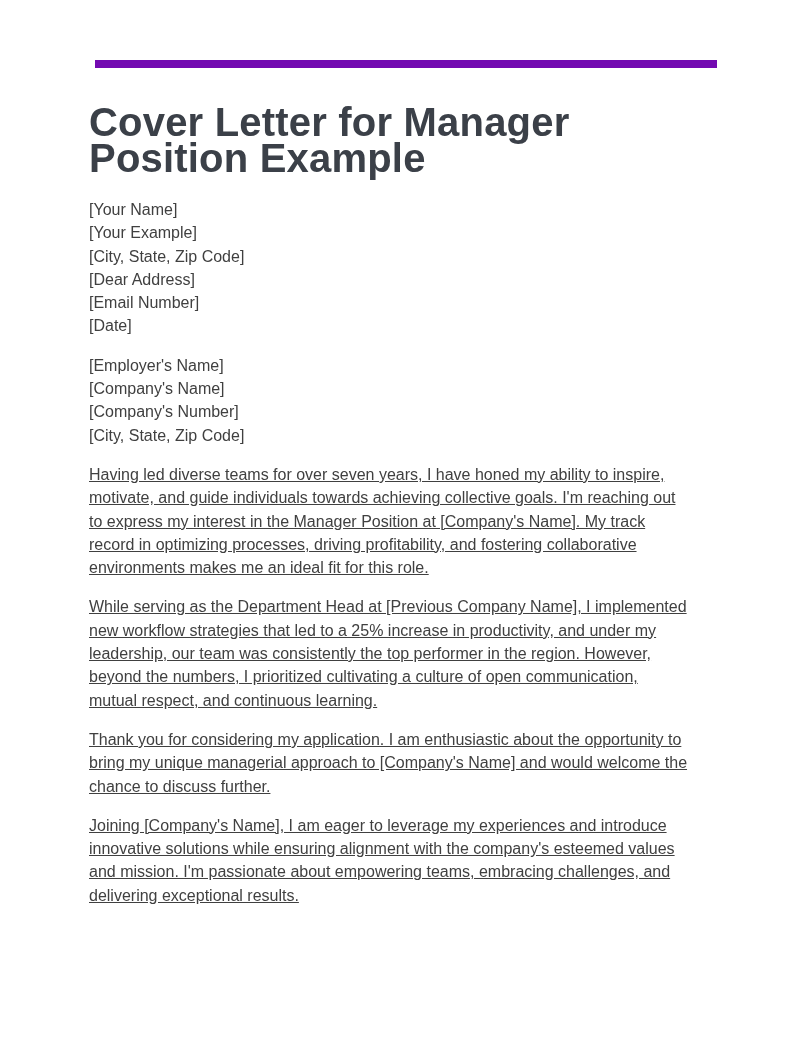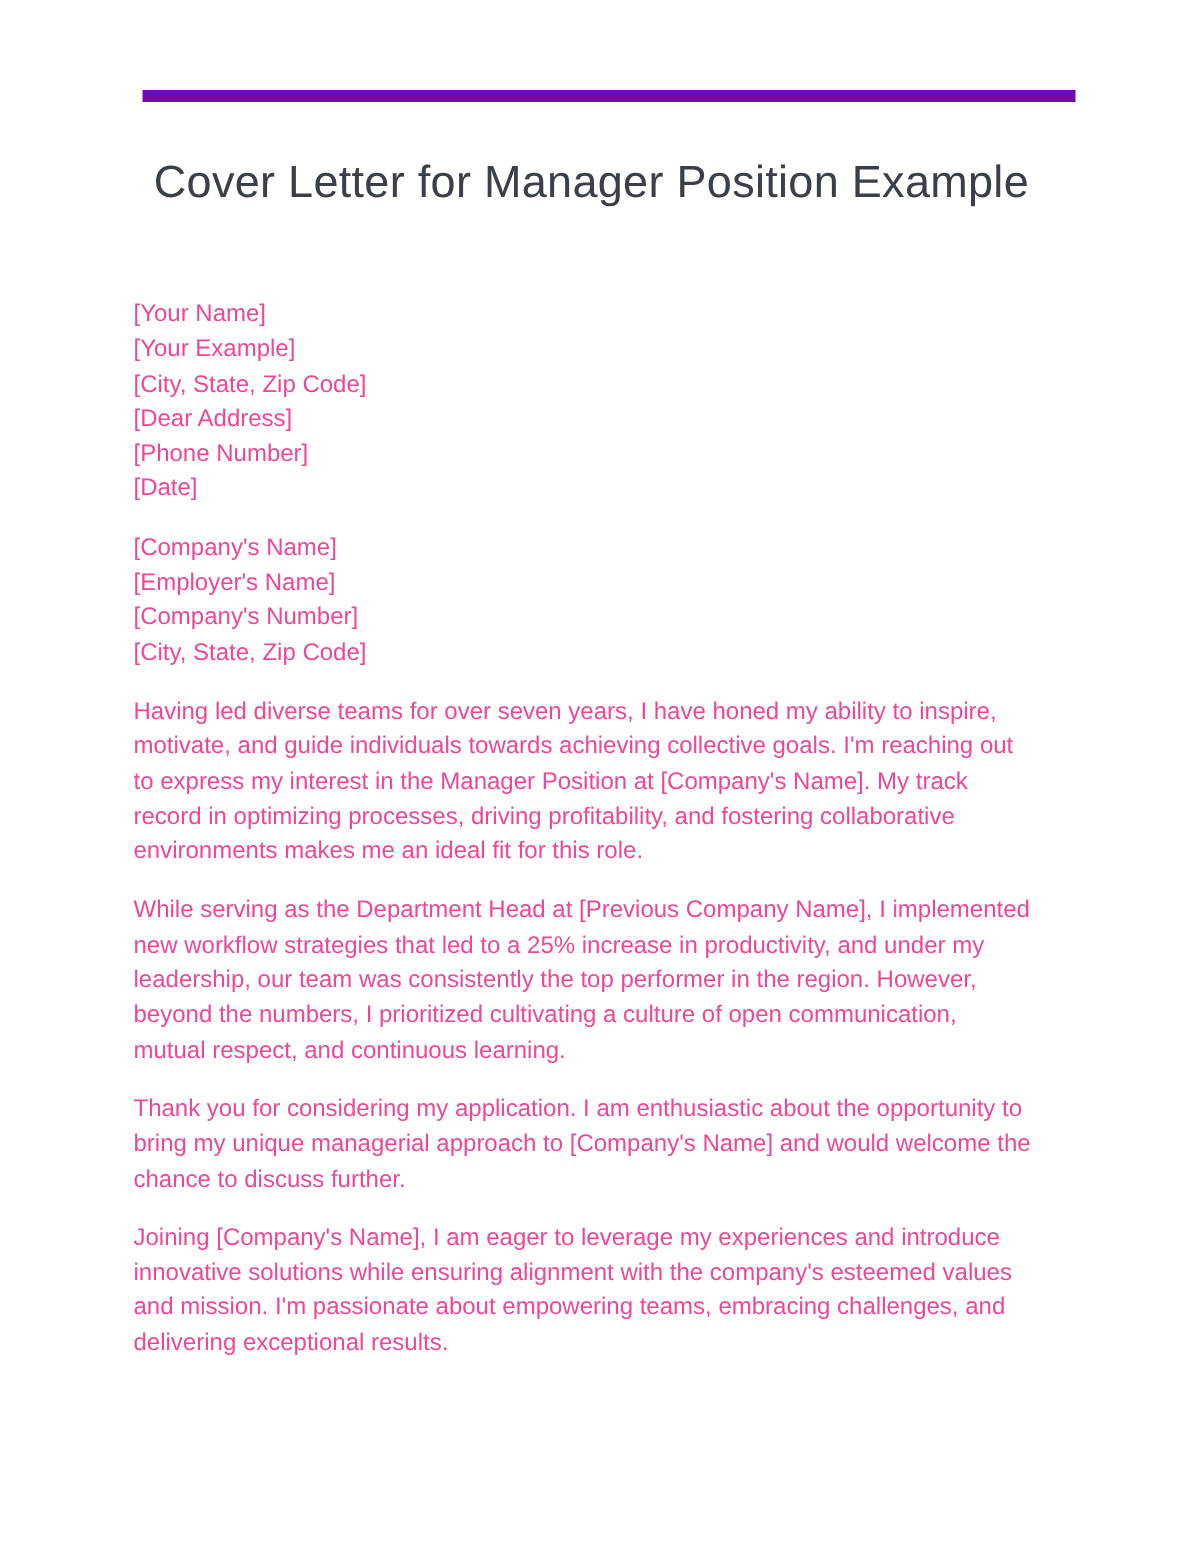--- a/index.html
+++ b/index.html
@@ -22,23 +22,23 @@
     width: 622px;
     height: 8px;
     background: #730ab1; 
   }
   .title {
     position: absolute;
     left: 89px;
     top: 104px;
     width: 597px;
     margin: 0;
-    text-align: right;
-    font-size: 30px;
-    font-weight: 400;
+    text-align: left;
+    font-size: 40px;
+    font-weight: 700;
     line-height: 36px;
     color: #3b4048;
     letter-spacing: 0.2px;
   }
   .letter {
     position: absolute;
     left: 89px;
     top: 198px;
     width: 600px;
     font-size: 16px;
@@ -46,53 +46,54 @@
     color: #4f4f4f;
   }
   .block {
     margin: 0 0 16px 0;
   }
   .line {
     white-space: nowrap;
   }
   .para {
     margin: 0 0 16px 0;
+    text-decoration: underline;
   }
 </style>
 </head>
 <body>
 
 <div class="page">
 
   <div class="accent-bar" style="background-color: rgb(115, 10, 177);"></div>
 
   <h1 class="title" style="color: rgb(59, 64, 72);">Cover Letter for Manager Position Example</h1>
 
-  <div class="letter" style="color: #ec4899;">
+  <div class="letter" style="color: #404040;">
 
     <div class="block">
 
         <div class="line">[Your Name]</div>
 
         <div class="line">[Your Example]</div>
 
         <div class="line">[City, State, Zip Code]</div>
 
         <div class="line">[Dear Address]</div>
 
-        <div class="line">[Phone Number]</div>
+        <div class="line">[Email Number]</div>
 
         <div class="line">[Date]</div>
       </div>
 
     <div class="block">
 
+        <div class="line">[Employer's Name]</div>
+
         <div class="line">[Company's Name]</div>
-
-        <div class="line">[Employer's Name]</div>
 
         <div class="line">[Company's Number]</div>
 
         <div class="line">[City, State, Zip Code]</div>
 
       </div>
 
     <div>
 
         <p class="para">Having led diverse teams for over seven years, I have honed my ability to inspire, motivate, and guide individuals towards achieving collective goals. I'm reaching out to express my interest in the Manager Position at [Company's Name]. My track record in optimizing processes, driving profitability, and fostering collaborative environments makes me an ideal fit for this role.</p>

